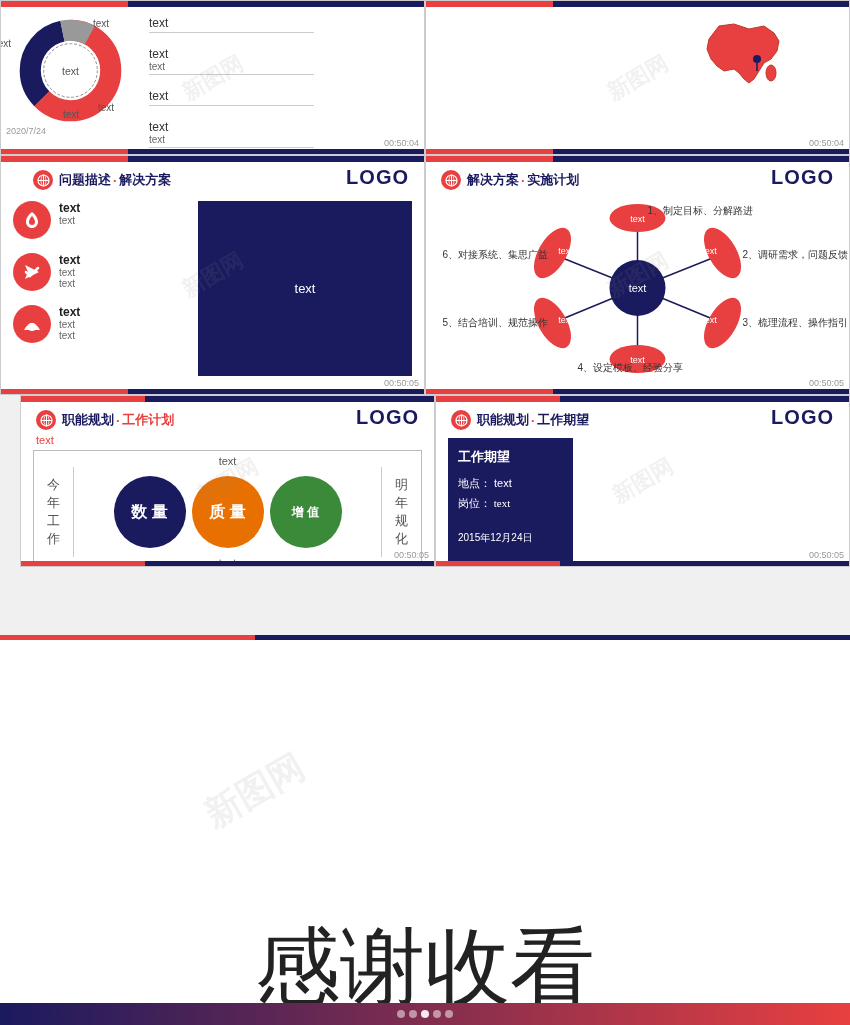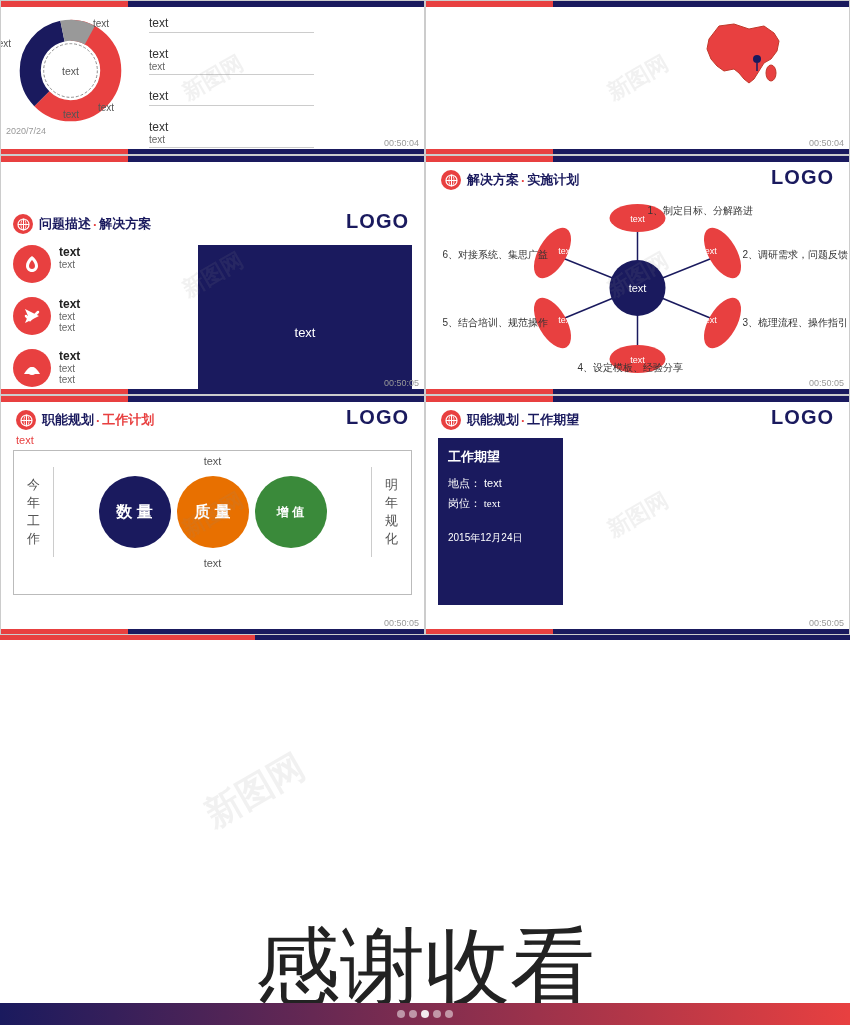--- a/index.html
+++ b/index.html
@@ -5,21 +5,21 @@
     * { margin: 0; padding: 0; box-sizing: border-box; }
     body { width: 850px; height: 1025px; background: #f0f0f0; font-family: 'SimHei', 'Microsoft YaHei', sans-serif; overflow: hidden; }
 
     
     .panel-top-bar { height: 6px; background: linear-gradient(to right, #e84040 30%, #1a1a5e 30%); }
 
     
     .main-grid { display: grid; grid-template-rows: 155px 240px 240px 390px; width: 850px; height: 1025px; }
     .row1 { display: grid; grid-template-columns: 1fr 1fr; height: 155px; }
     .row2 { display: grid; grid-template-columns: 1fr 1fr; height: 240px; }
-    .row3 { display: grid; grid-template-columns: 1fr 1fr; height: 240px; }
+    .row3 { display: grid; grid-template-columns: 1fr 1fr; height: 172px; margin-left: 20px; }
     .row4 { height: 390px; }
 
     .cell { position: relative; background: #fff; border: 1px solid #ccc; overflow: hidden; }
     .cell .panel-top-bar { position: absolute; top: 0; left: 0; right: 0; z-index: 3; }
   </style>
 </head>
 <body>
 
 <div class="main-grid">
 
@@ -96,21 +96,21 @@
       <div style="position:absolute;bottom:6px;right:5px;font-size:9px;color:#999;">00:50:04</div>
       <div style="position:absolute;top:50%;left:50%;transform:translate(-50%,-50%) rotate(-30deg);font-size:22px;color:rgba(140,140,140,0.12);white-space:nowrap;pointer-events:none;z-index:10;font-weight:bold;">新图网</div>
     </div>
   </div>
 
   <div class="row2">
 
     <div class="cell">
       <div class="panel-top-bar"></div>
 
-      <div style="display:flex;align-items:center;padding:14px 12px 6px;position:relative;margin-top:44px;">
+      <div style="display:flex;align-items:center;padding:14px 32px 6px;position:relative;">
         <div style="width:20px;height:20px;background:#e84040;border-radius:50%;margin-right:6px;flex-shrink:0;display:flex;align-items:center;justify-content:center;">
           <svg width="13" height="13" viewBox="0 0 13 13">
               <circle cx="6.5" cy="6.5" r="5.5" fill="none" stroke="white" stroke-width="1.2"></circle>
               <line x1="6.5" y1="1" x2="6.5" y2="12" stroke="white" stroke-width="1"></line>
               <line x1="1" y1="6.5" x2="12" y2="6.5" stroke="white" stroke-width="1"></line>
               <ellipse cx="6.5" cy="6.5" rx="2.5" ry="5.5" fill="none" stroke="white" stroke-width="0.8"></ellipse>
             </svg>
         </div>
         <span style="font-size:13px;color:#1a1a5e;font-weight:bold;">问题描述</span>
         <span style="font-size:13px;color:#e84040;font-weight:bold;margin:0 2px;">·</span>

